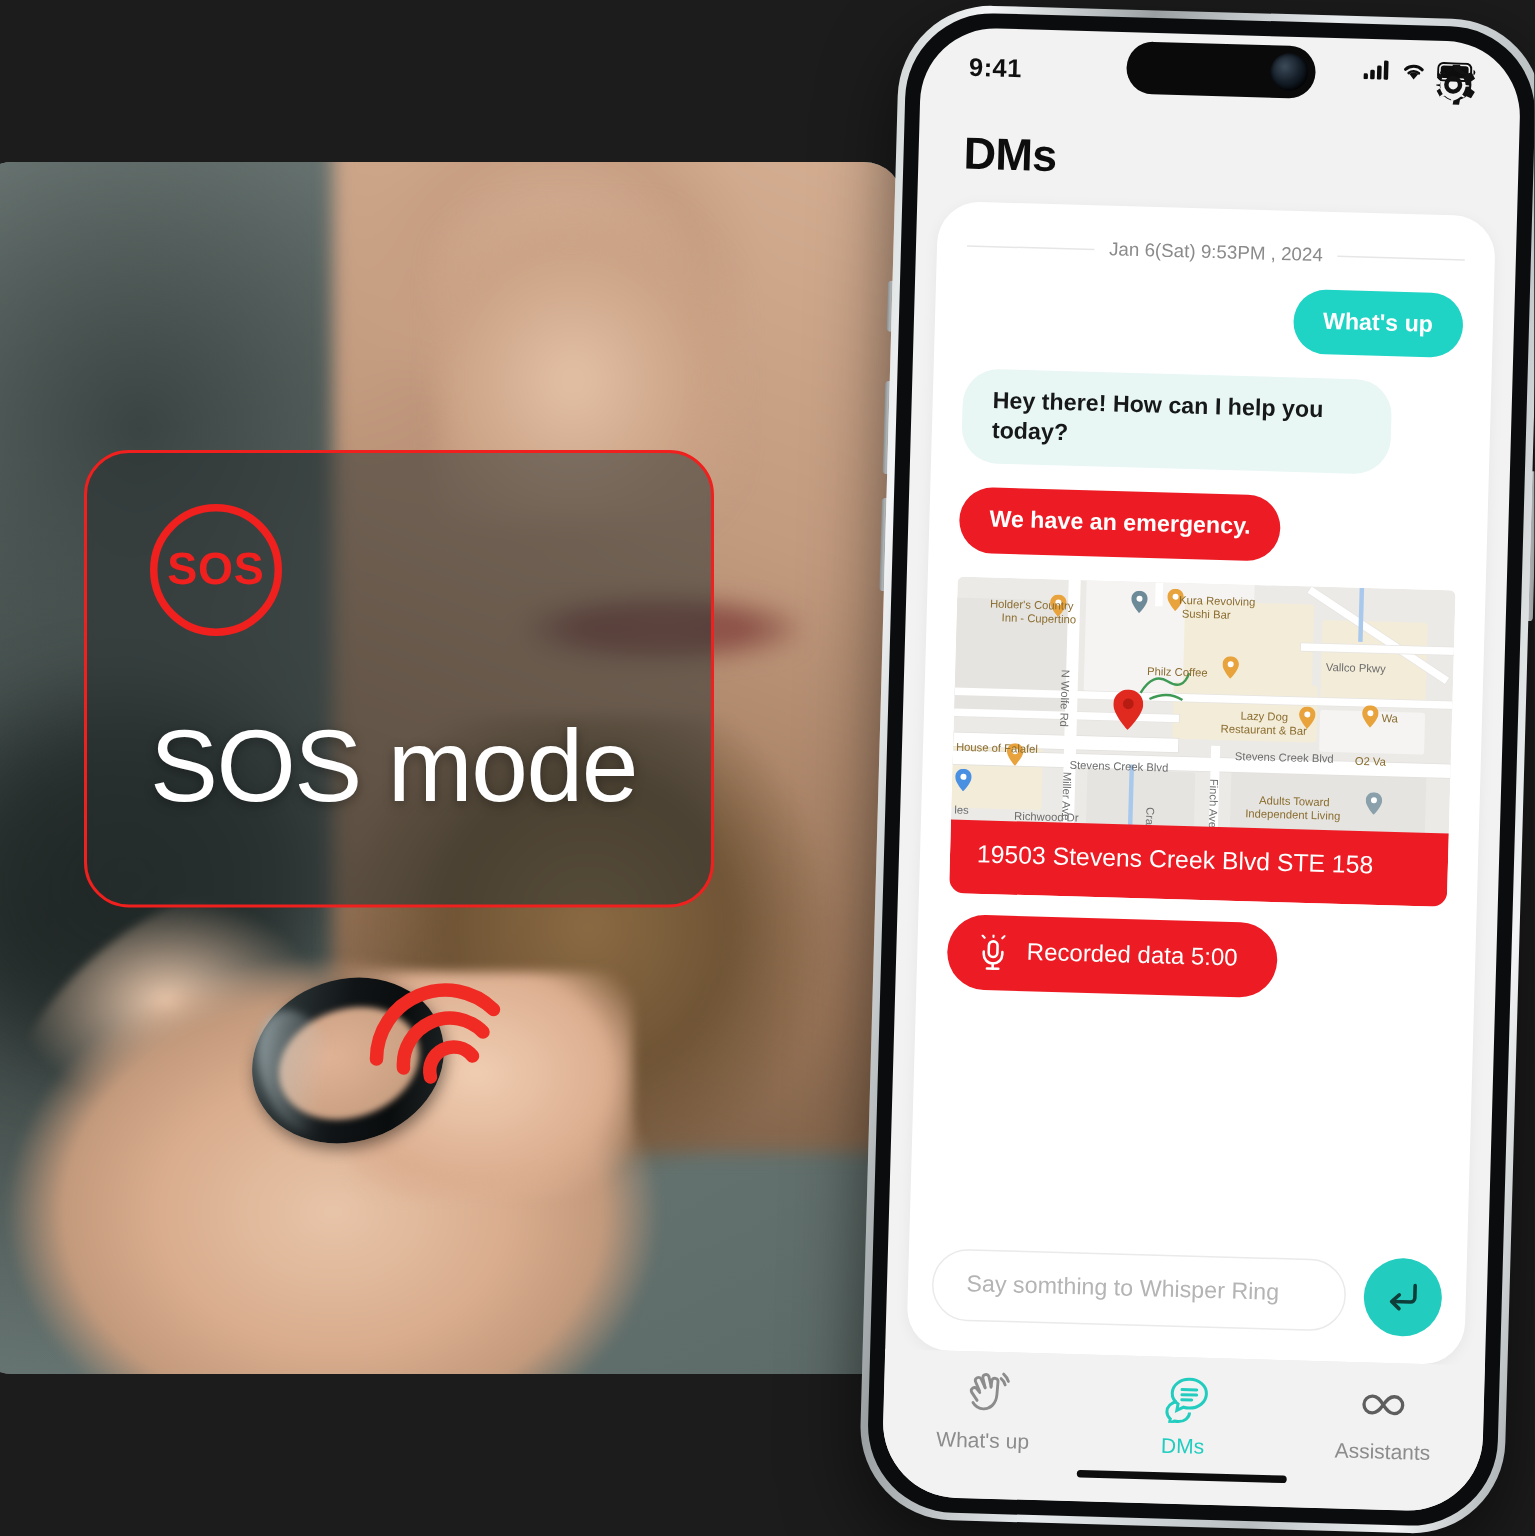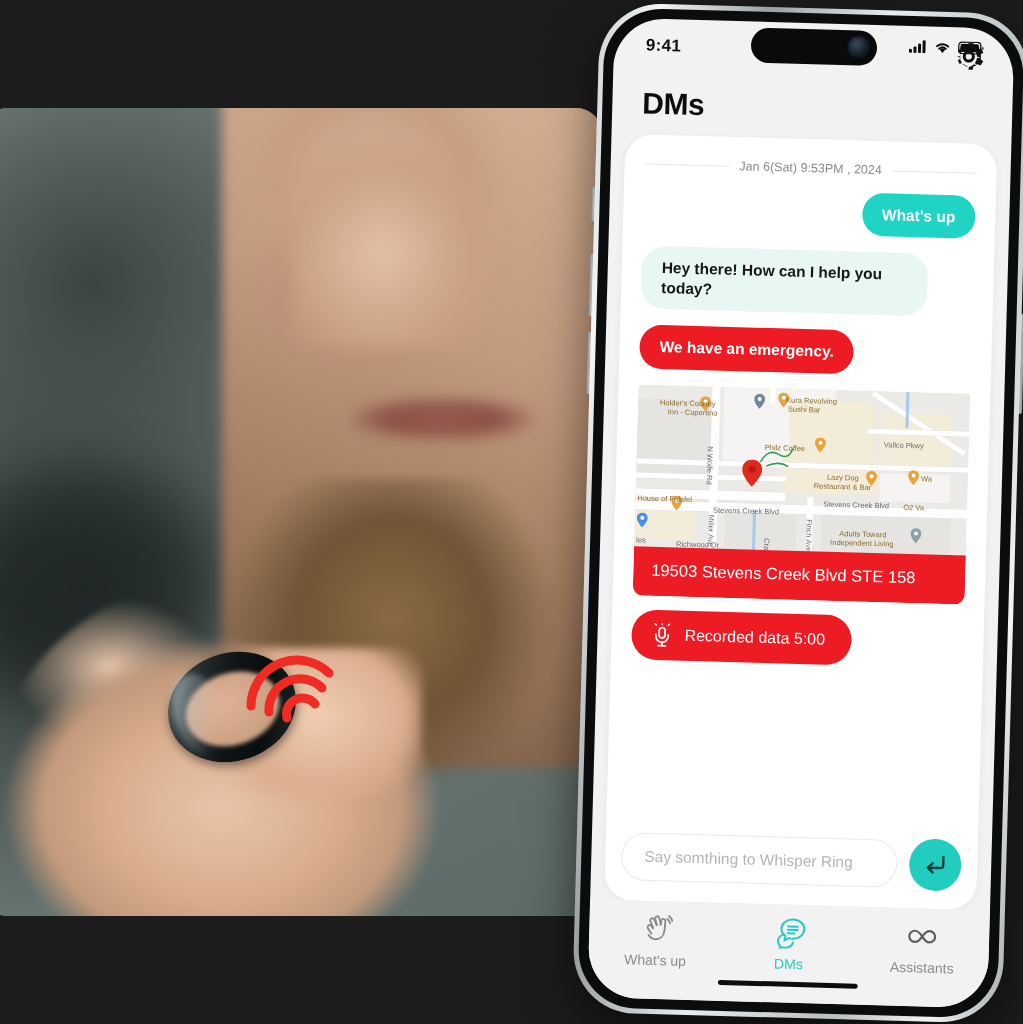--- a/index.html
+++ b/index.html
@@ -422,20 +422,26 @@
     </div>
 
     <svg id="signal-waves" viewBox="0 0 110 100">
       <g fill="none" stroke="#ef2b23" stroke-width="9" stroke-linecap="round">
         <path d="M14 80 A46 46 0 0 1 92 47"></path>
         <path d="M32 86 A31 31 0 0 1 85 62"></path>
         <path d="M50 92 A16 16 0 0 1 78 78"></path>
       </g>
     </svg>
 
+    <div id="sos-card">
+      <div id="sos-badge">
+        <span>SOS</span>
+      </div>
+      <div id="sos-title">SOS mode</div>
+    </div>
   </div>
 
   <div id="phone-wrap">
     <div class="side-btn" id="btn-silence"></div>
     <div class="side-btn" id="btn-volup"></div>
     <div class="side-btn" id="btn-voldown"></div>
     <div class="side-btn" id="btn-power"></div>
 
     <div id="phone-frame">
       <div id="phone-bezel">

